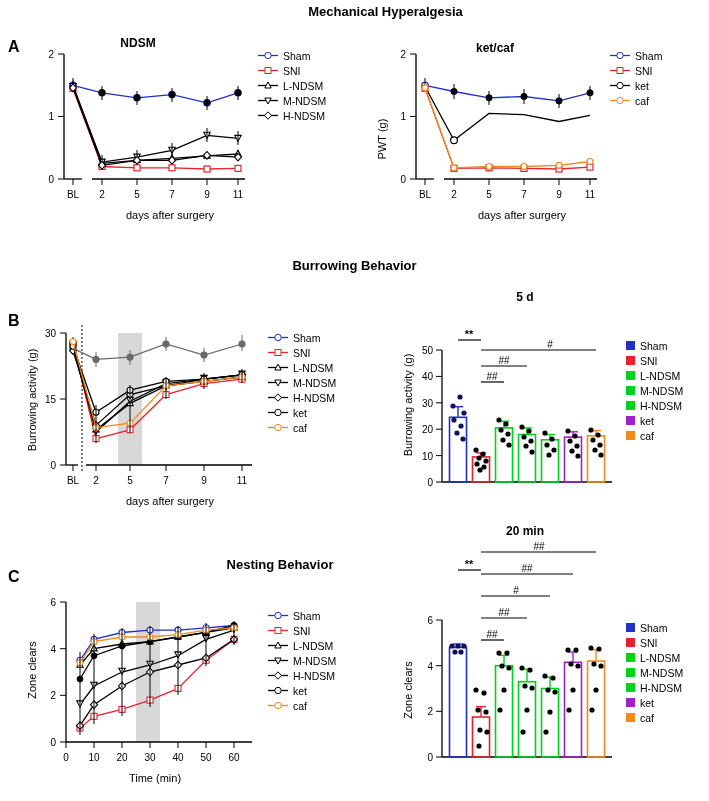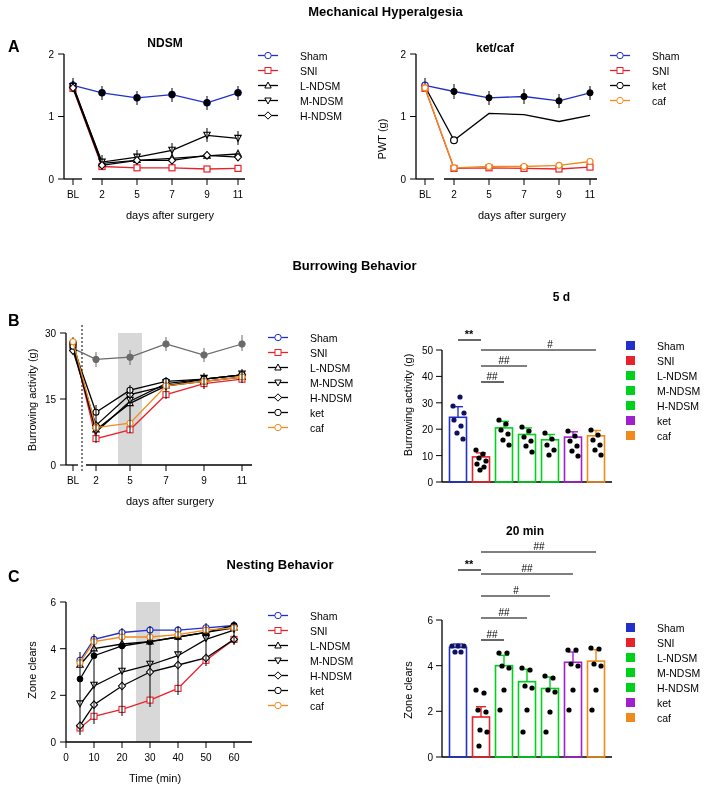--- a/index.html
+++ b/index.html
@@ -11,35 +11,35 @@
     position:relative;
     overflow:hidden;
   }
   .abs{position:absolute;}
   .ttl{font-weight:bold;font-size:13px;text-align:center;}
   .panel-letter{font-weight:bold;font-size:16px;}
   .subttl{font-weight:bold;font-size:12px;text-align:center;}
   .ylabel{font-size:11px;transform-origin:center;}
   svg{display:block;}
   .legend{font-size:10px;}
-  .legend-row{display:flex;align-items:center;gap:22px;height:15px;}
+  .legend-row{display:flex;align-items:center;gap:5px;height:15px;}
   .legend-label{font-size:10.5px;}
   .sq{width:9px;height:9px;display:inline-block;}
 </style>
 </head>
 <body>
 
 <div class="abs ttl" style="left:0;top:4px;width:709px;margin-left:31px;">Mechanical Hyperalgesia</div>
 <div class="abs panel-letter" style="left:8px;top:38px;">A</div>
-<div class="abs subttl" style="left:95px;top:36px;width:140px;">NDSM</div>
+<div class="abs subttl" style="left:68px;top:36px;width:140px;">NDSM</div>
 <div class="abs subttl" style="left:430px;top:41px;width:130px;">ket/caf</div>
 
 <div class="abs ttl" style="left:0;top:258px;width:709px;">Burrowing Behavior</div>
 <div class="abs panel-letter" style="left:8px;top:312px;">B</div>
-<div class="abs subttl" style="left:480px;top:290px;width:90px;text-align:right;">5 d</div>
+<div class="abs subttl" style="left:480px;top:290px;width:90px;">5 d</div>
 
 <div class="abs ttl" style="left:150px;top:557px;width:260px;">Nesting Behavior</div>
 <div class="abs panel-letter" style="left:8px;top:568px;">C</div>
 <div class="abs subttl" style="left:470px;top:524px;width:110px;">20 min</div>
 
 <div class="abs" style="left:20px;top:44px;">
 <svg width="250" height="195" viewBox="0 0 250 195">
 
   <text x="14" y="95" class="ylabel" font-size="11" text-anchor="middle" transform="rotate(-90 14 95)" font-family="Liberation Sans">PWT (g)</text>
 

